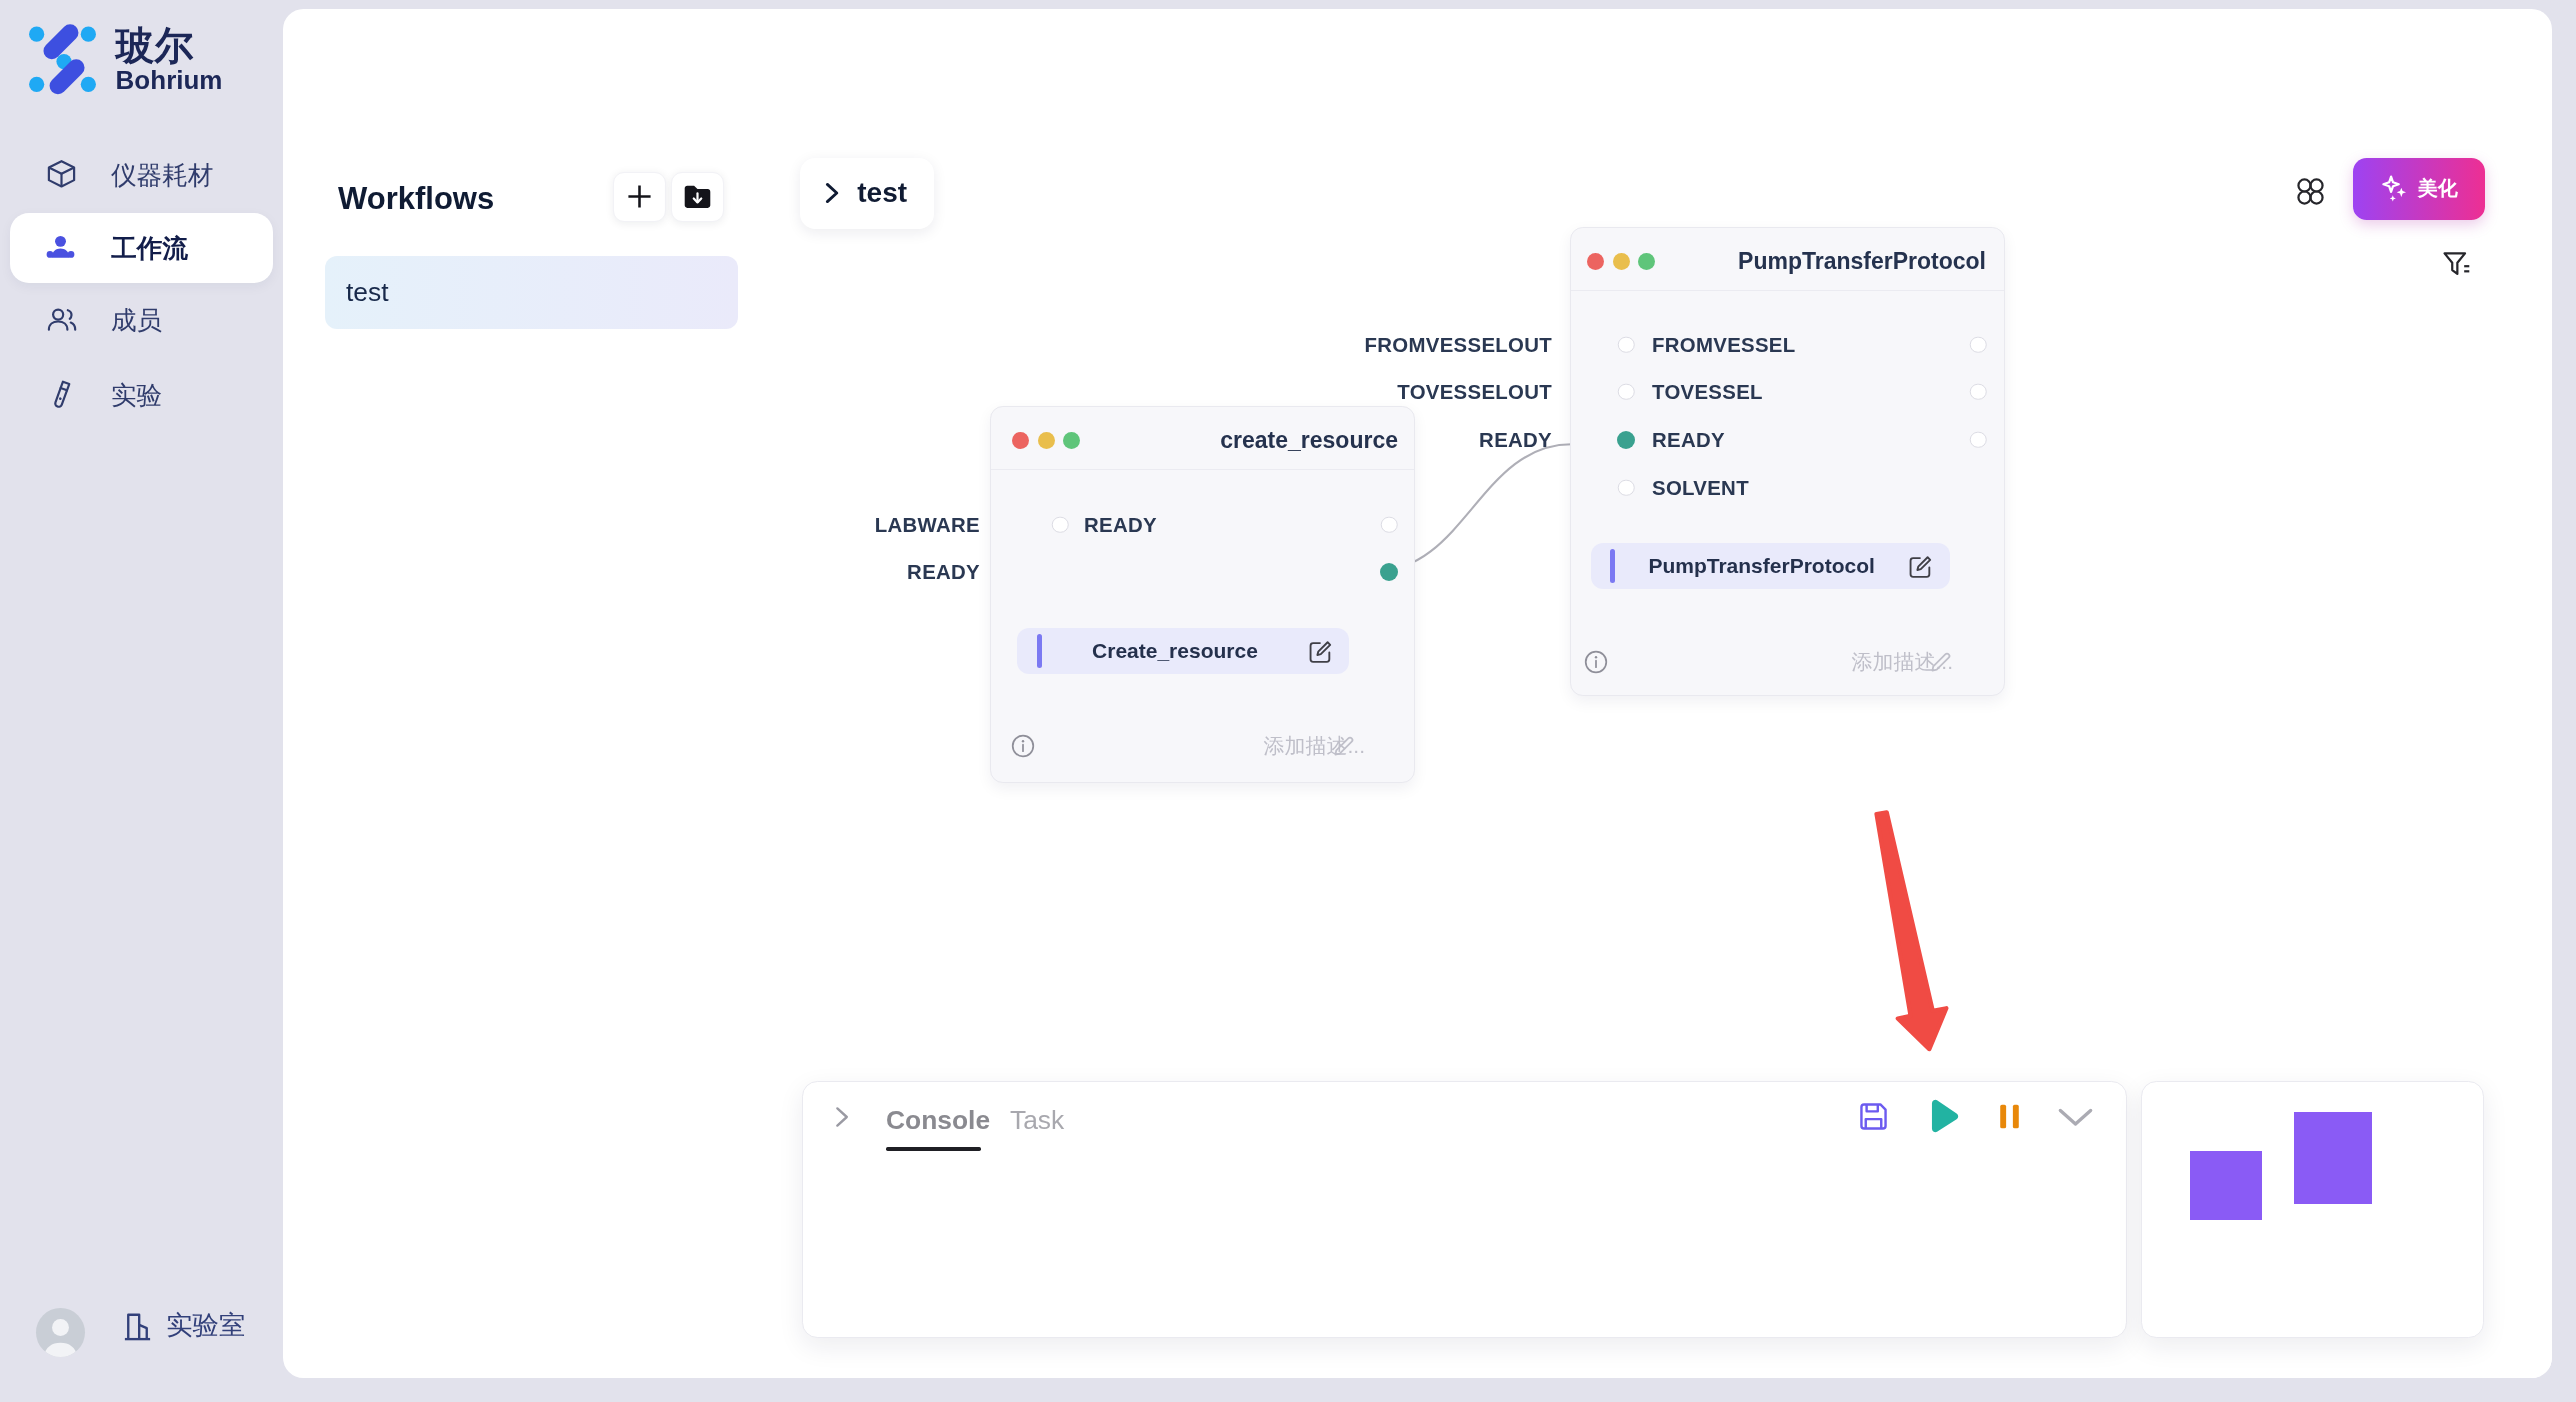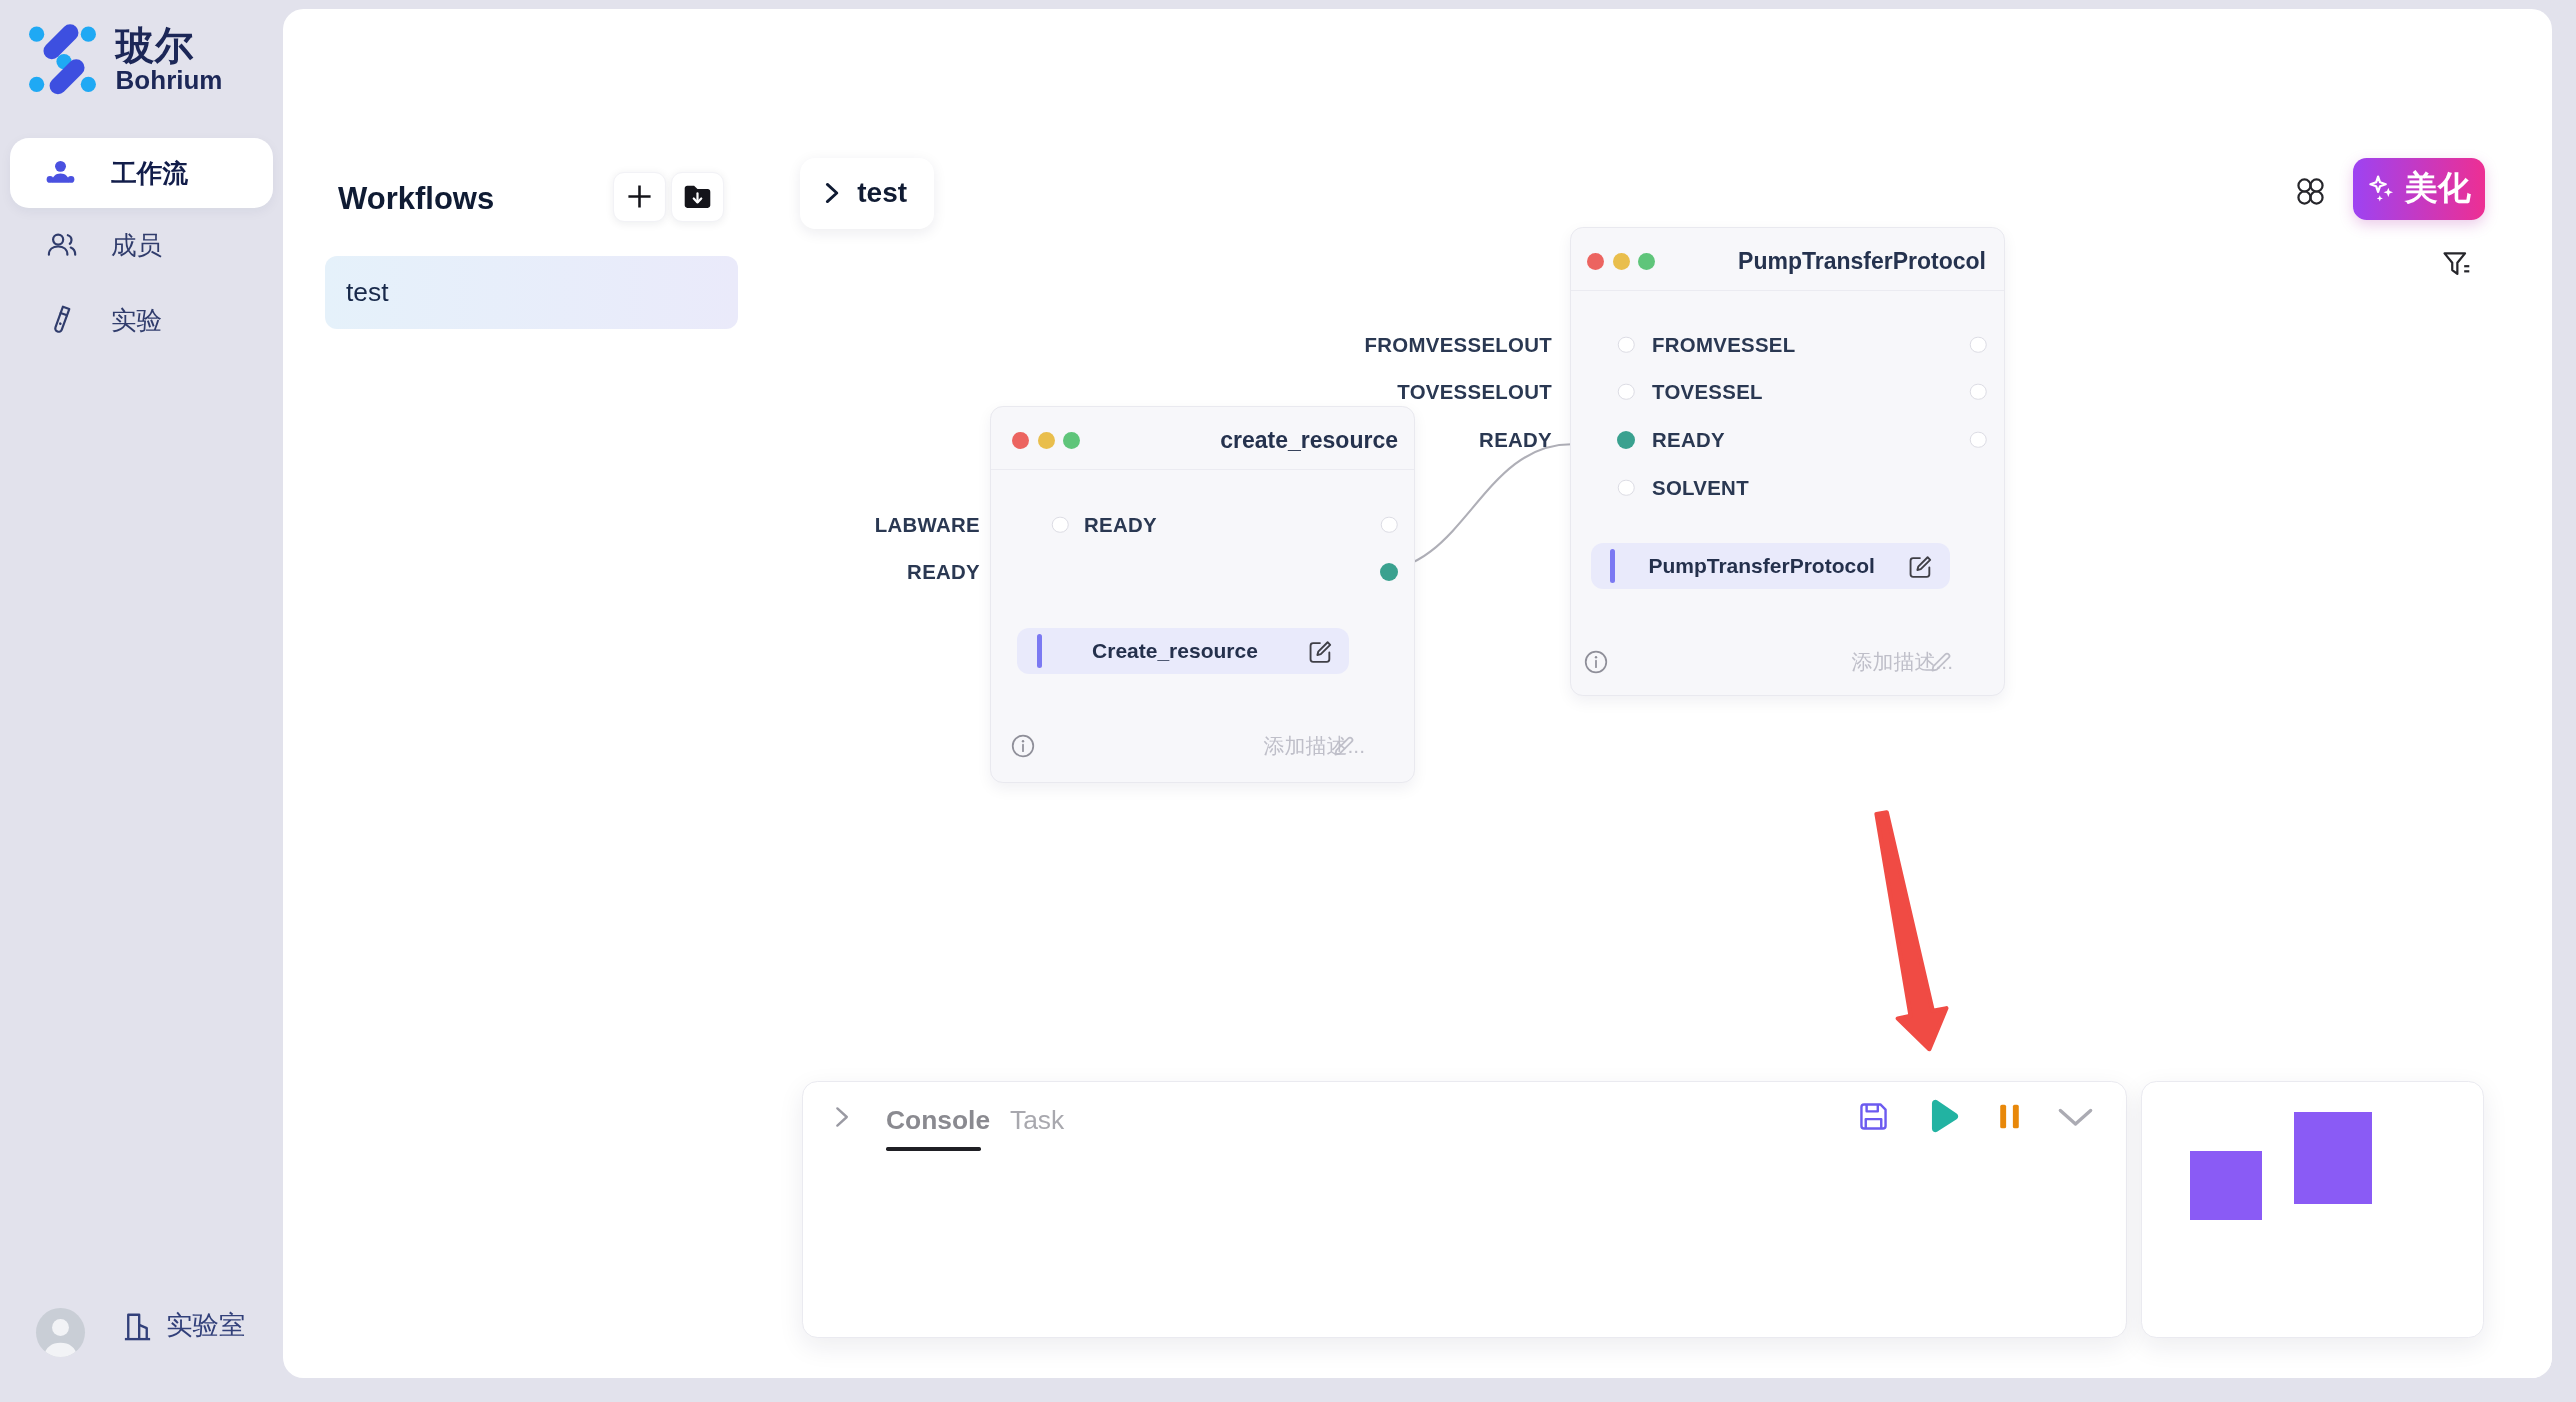--- a/index.html
+++ b/index.html
@@ -77,21 +77,21 @@
   .pill-label{flex:1;text-align:center;font-size:21px;font-weight:700;color:#24304C;}
   .pill-edit{flex:none;margin-right:16px;width:25.6px;height:25.6px;}
   .node-footer-info{position:absolute;width:24px;height:24px;transform:translate(-50%,-50%);}
   .node-desc{position:absolute;font-size:21px;color:#BFBFC9;transform:translateY(-50%);white-space:nowrap;}
   .node-pencil{position:absolute;width:24px;height:24px;}
 
   .cmd-icon{position:absolute;left:1544px;top:70px;width:31px;height:31px;z-index:2;}
   .beautify-btn{position:absolute;left:1602px;top:52px;width:132px;height:62px;border-radius:13.6px;
     background:linear-gradient(90deg,#9D43F2 0%,#ED2F93 100%);display:flex;align-items:center;justify-content:center;
     z-index:2;box-shadow:0 5.1px 13.6px rgba(180,50,170,.25);}
-  .beautify-btn .bl{color:#fff;font-size:33px;font-weight:700;margin-left:8.5px;}
+  .beautify-btn .bl{color:#fff;font-size:20px;font-weight:700;margin-left:8.5px;}
   .filter-icon{position:absolute;left:1691px;top:144px;width:29px;height:29px;z-index:2;}
   .arrow-layer{position:absolute;left:0;top:0;width:1802px;height:1272px;z-index:5;pointer-events:none;}
 
   
   .console{position:absolute;left:51px;top:975px;width:1323px;height:255px;background:#fff;border:0.9px solid #EAEAF0;
     border-radius:15.3px;box-shadow:0 8.5px 25.6px rgba(20,25,60,.08);z-index:4;}
   .console .chev{position:absolute;left:30px;top:23px;width:19px;height:24px;}
   .ctab0{position:absolute;left:83px;top:23px;font-size:26.4px;font-weight:700;color:#8A8A90;}
   .ctab-underline{position:absolute;left:83px;top:65px;width:95px;height:4.3px;background:#1F1F24;border-radius:1.7px;}
   .ctab1{position:absolute;left:207px;top:23px;font-size:26.4px;font-weight:500;color:#A8A8AE;}
@@ -122,20 +122,28 @@
       <line x1="17" y1="19" x2="29" y2="7" stroke="#3D4FE0" stroke-width="11" stroke-linecap="round"></line>
       <line x1="21" y1="42" x2="33" y2="30" stroke="#3D4FE0" stroke-width="11" stroke-linecap="round"></line>
     </svg>
     <div class="logo-text">
       <div class="logo-title">玻尔</div>
       <div class="logo-sub">Bohrium</div>
     </div>
   </div>
 
   <div class="menu">
+    <div class="menu-item">
+      <svg class="mi-icon" viewBox="0 0 44 44" fill="none" stroke="#303C6C" stroke-width="2.6" stroke-linejoin="round">
+        <path d="M22 5 L37 12.5 V27.5 L22 35 L7 27.5 V12.5 Z"></path>
+        <path d="M7 12.5 L22 20 L37 12.5"></path>
+        <path d="M22 20 V35"></path>
+      </svg>
+      <span class="mi-label">仪器耗材</span>
+    </div>
     <div class="menu-item active">
       <svg class="mi-icon" viewBox="0 0 44 44" fill="#4A51E0">
         <circle cx="22" cy="13.5" r="6.5"></circle>
         <path d="M11.5 33 c0-7 4.7-11 10.5-11 s10.5 4 10.5 11 z"></path>
         <circle cx="9.5" cy="29" r="4"></circle>
         <circle cx="34.5" cy="29" r="4"></circle>
       </svg>
       <span class="mi-label">工作流</span>
     </div>
     <div class="menu-item">

